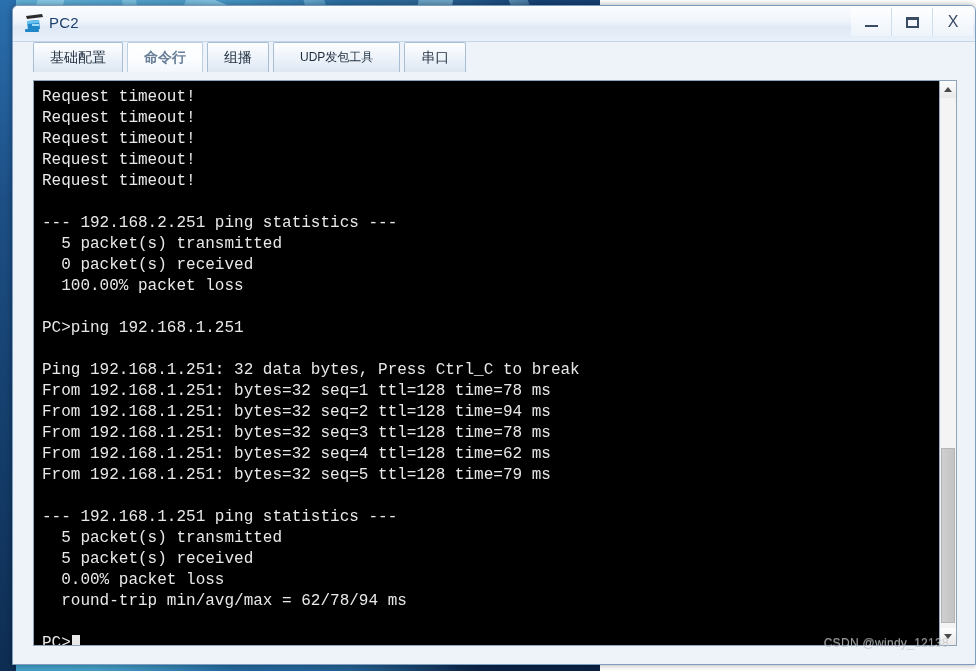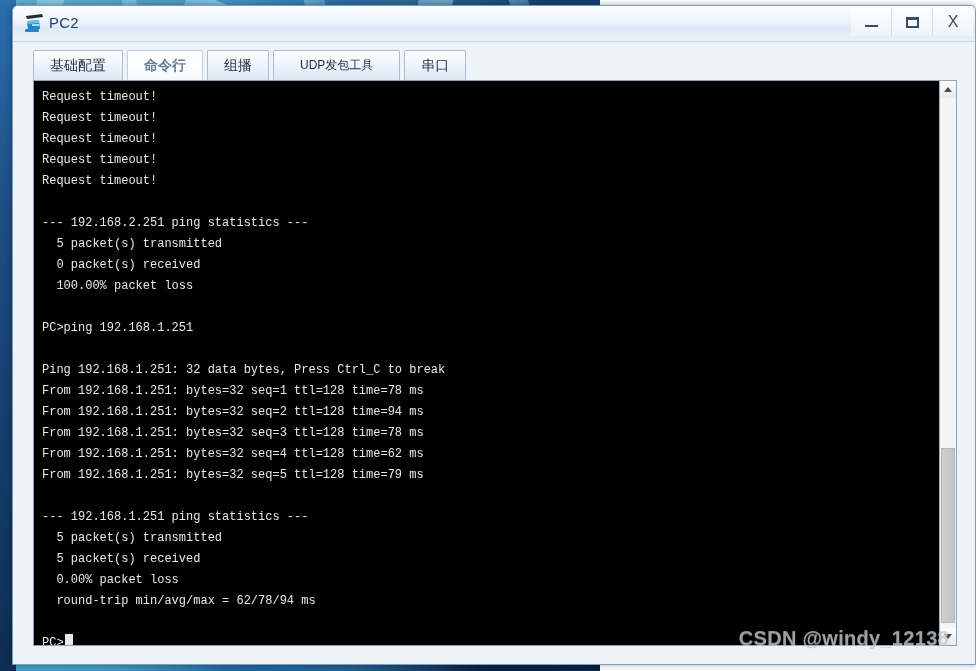--- a/index.html
+++ b/index.html
@@ -111,21 +111,21 @@
     height: 624px;
     background: #eef3fa;
     padding: 0;
   }
 
   .tabstrip {
     position: relative;
     height: 38px;
     padding-left: 20px;
     display: flex;
-    align-items: flex-end;
+    align-items: flex-start;
     background: #eef3fa;
   }
   .tab {
     height: 30px;
     min-width: 60px;
     margin-right: 4px;
     padding: 0 16px;
     display: flex;
     align-items: center;
     justify-content: center;
@@ -158,21 +158,21 @@
     border: 1px solid #8fa4bb;
     background: #000000;
     box-sizing: border-box;
     display: flex;
   }
   .terminal {
     flex: 1;
     background: #000000;
     color: #e8e8e8;
     font-family: "Liberation Mono", "DejaVu Sans Mono", monospace;
-    font-size: 12px;
+    font-size: 16px;
     line-height: 21px;
     padding: 6px 0 0 8px;
     white-space: pre;
     overflow: hidden;
     box-sizing: border-box;
   }
   .term-line { height: 21px; }
   .term-line.blank { height: 21px; }
   .cursor {
     display: inline-block;
@@ -220,27 +220,26 @@
     border: 1px solid #b5b5b5;
     box-sizing: border-box;
     cursor: pointer;
   }
 
   
   .watermark {
     position: absolute;
     right: 26px;
     bottom: 16px;
-    font-size: 20px;
+    font-size: 12px;
     color: rgba(190,195,200,0.75);
     font-family: "Liberation Sans", sans-serif;
     pointer-events: none;
     letter-spacing: 0.3px;
     text-shadow: 0 1px 0 rgba(255,255,255,0.25);
-    font-weight: bold;
   }
 </style>
 </head>
 <body>
 
 <div id="root">
 
   <div class="desktop">
     <div class="desktop-strip"></div>
     <div class="desktop-shard" style="left:40px;  top:-10px; width:26px; height:70px; transform:rotate(14deg);"></div>

